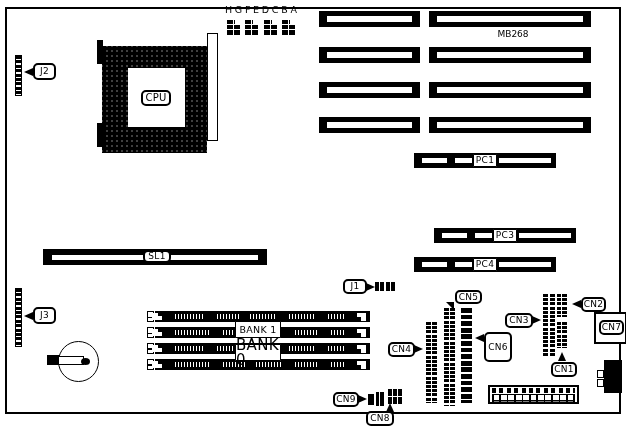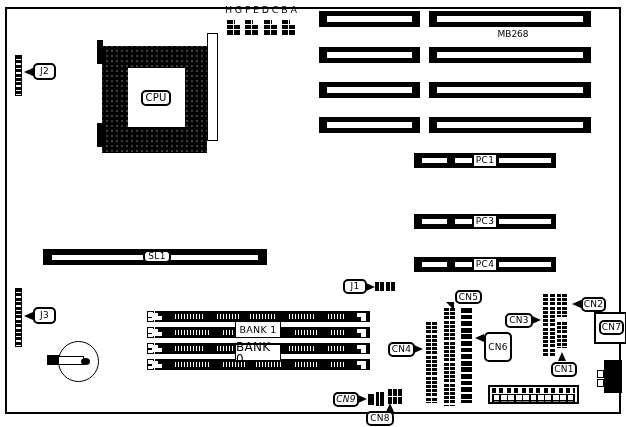--- a/index.html
+++ b/index.html
@@ -129,21 +129,21 @@
   <div class="isa" style="left:429px;top:117px;width:162px;"></div>
 
   <div class="a" style="left:487px;top:29px;width:52px;text-align:center;font-size:9px;">MB268</div>
 
   <div class="pci" style="top:153px;">
     <span class="s" style="left:8px;width:25px;"></span>
       <span class="s" style="left:41px;width:17px;"></span>
       <span class="s" style="left:85px;width:52px;"></span>
     <span class="lbox sqbox" style="left:59px;top:1px;width:24px;height:13px;">PC1</span>
   </div>
-  <div class="pci" style="top:214px;">
+  <div class="pci" style="top:228px;margin-left:20px;">
     <span class="s" style="left:8px;width:25px;"></span>
       <span class="s" style="left:41px;width:17px;"></span>
       <span class="s" style="left:85px;width:52px;"></span>
     <span class="lbox sqbox" style="left:59px;top:1px;width:24px;height:13px;">PC3</span>
   </div>
   <div class="pci" style="top:257px;">
     <span class="s" style="left:8px;width:25px;"></span>
       <span class="s" style="left:41px;width:17px;"></span>
       <span class="s" style="left:85px;width:52px;"></span>
     <span class="lbox sqbox" style="left:59px;top:1px;width:24px;height:13px;">PC4</span>
@@ -221,21 +221,21 @@
     <span class="ticks"></span>
       <span class="gap" style="left:62px;width:12px;"></span>
       <span class="gap" style="left:98px;width:10px;"></span>
       <span class="gap" style="left:134px;width:14px;"></span>
       <span class="gap" style="left:172px;width:12px;"></span>
     <span class="rcap">
         <i></i>
       </span>
   </div>
   <div class="lbox sqbox" style="left:235px;top:321px;width:46px;height:17px;font-size:9.5px;">BANK 1</div>
-  <div class="lbox sqbox" style="left:235px;top:344px;width:46px;height:17px;font-size:12px;">BANK 0</div>
+  <div class="lbox sqbox" style="left:235px;top:344px;width:46px;height:17px;font-size:15px;">BANK 0</div>
 
   <div class="lbox" style="left:343px;top:279px;width:24px;height:15px;">J1</div>
   <div class="tri-r" style="left:366px;top:283px;"></div>
   <div class="a" style="left:375px;top:282px;width:21px;height:9px;background:repeating-linear-gradient(90deg,#000 0 4px,#fff 4px 5.5px);"></div>
 
   <div class="a grid2" style="left:426px;top:322px;width:11px;height:81px;"></div>
   <div class="a grid2" style="left:444px;top:308px;width:11px;height:98px;"></div>
   <div class="a ribs" style="left:461px;top:308px;width:11px;height:95px;"></div>
 
   <div class="lbox" style="left:388px;top:342px;width:27px;height:15px;">CN4</div>
@@ -265,21 +265,21 @@
 
   <div class="a blk" style="left:604px;top:360px;width:18px;height:33px;"></div>
   <div class="a" style="left:597px;top:370px;width:7px;height:8px;background:#fff;border:1.5px solid #000;"></div>
   <div class="a" style="left:597px;top:379px;width:7px;height:8px;background:#fff;border:1.5px solid #000;"></div>
 
   <div class="a" style="left:488px;top:385px;width:91px;height:19px;background:#fff;border:2px solid #000;">
     <span class="a" style="left:2px;right:2px;top:1px;height:5px;background:repeating-linear-gradient(90deg,#000 0 4px,transparent 4px 7.4px);"></span>
     <span class="a" style="left:2px;right:2px;top:6.5px;height:8px;border-top:1.5px solid #000;background:repeating-linear-gradient(90deg,#000 0 1.5px,transparent 1.5px 7.4px),linear-gradient(#000,#000) left bottom/100% 1.5px no-repeat;"></span>
   </div>
 
-  <div class="lbox" style="left:333px;top:392px;width:26px;height:15px;font-style:italic;">CN9</div>
+  <div class="lbox" style="left:333px;top:392px;width:26px;height:15px;">CN9</div>
   <div class="tri-r" style="left:358px;top:395px;"></div>
   <div class="a blk" style="left:368px;top:394px;width:6px;height:11px;"></div>
   <div class="a blk" style="left:376px;top:392px;width:8px;height:14px;background-image:linear-gradient(90deg,transparent 0 3px,#fff 3px 4.5px,transparent 4.5px);"></div>
 
   <div class="a cn8grid" style="left:388px;top:389px;width:14px;height:15px;"></div>
   <div class="tri-u" style="left:386px;top:403px;"></div>
   <div class="lbox" style="left:366px;top:411px;width:28px;height:15px;">CN8</div>
 
 </div>
 

